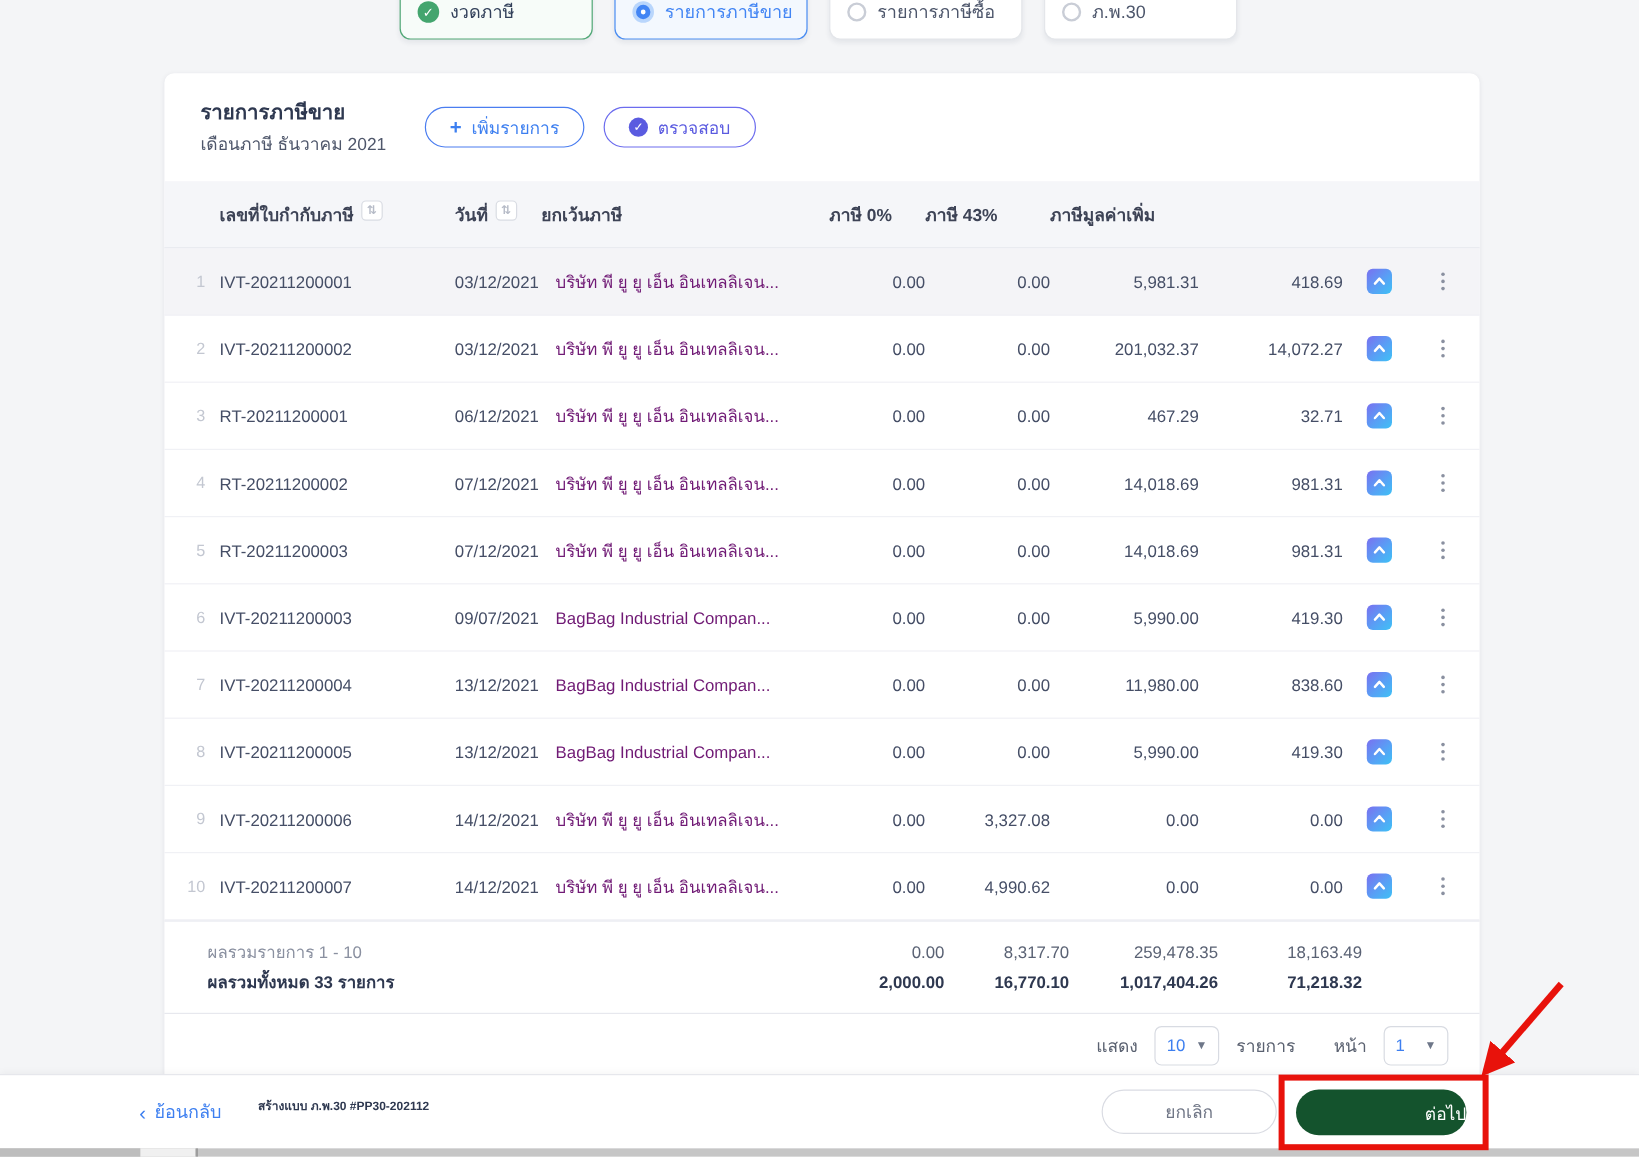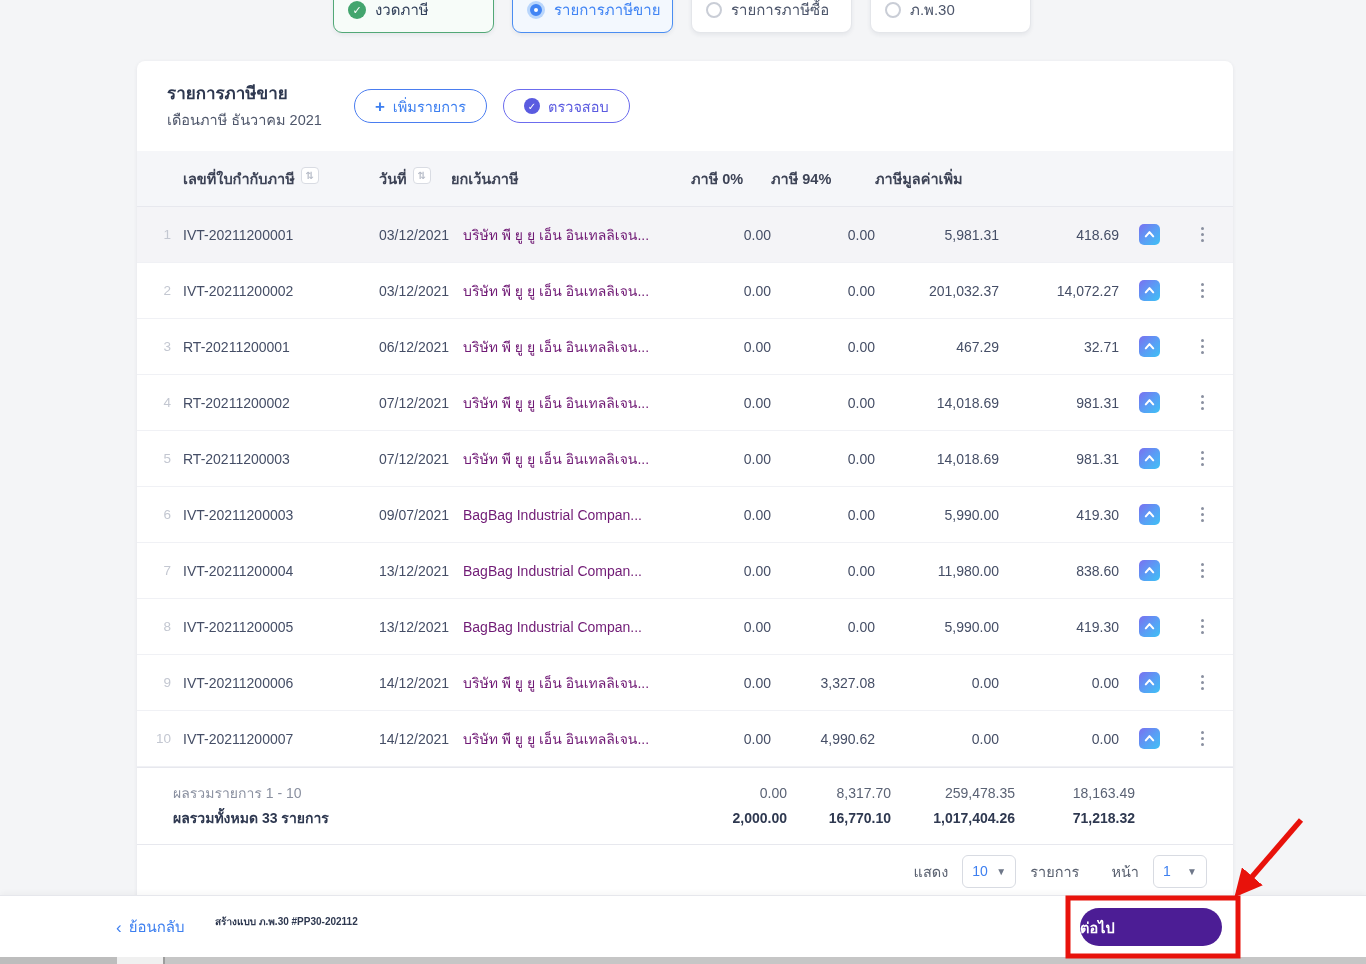--- a/index.html
+++ b/index.html
@@ -119,22 +119,22 @@
   .footer-title {
     position:absolute; left:215px; top:18px; font-size:10px; font-weight:bold; color:#2e3850;
   }
   .btn-cancel {
     position:absolute; left:918px; top:12px; width:146px; height:37px; border-radius:19px;
     background:#fff; border:1px solid #dadce3; color:#6f7585; font-size:14.5px;
     display:flex; align-items:center; justify-content:center; cursor:pointer;
   }
   .btn-next {
     position:absolute; left:1080px; top:12px; width:142px; height:38px; border-radius:19px;
-    background:#4c1d95; border:none; color:#fff; font-size:14.5px;
-    display:flex; align-items:center; justify-content:flex-start; cursor:pointer;font-weight:bold;
+    background:#14532d; border:none; color:#fff; font-size:14.5px;
+    display:flex; align-items:center; justify-content:flex-end; cursor:pointer;
   }
 
   
   .scrollstrip { position:absolute; left:0; bottom:0; width:1366px; height:7px; background:#c6c6c6; }
   .scrollstrip .seg-a { position:absolute; left:0; top:0; width:117px; height:7px; background:#bdbdbd; }
   .scrollstrip .seg-b { position:absolute; left:117px; top:0; width:46px; height:7px; background:#f0f0f0; }
   .scrollstrip .seg-c { position:absolute; left:163px; top:0; width:2px; height:7px; background:#9d9d9d; }
 
   
   .annotation { position:absolute; left:0; top:0; width:1366px; height:964px; pointer-events:none; }
@@ -183,21 +183,21 @@
     <div class="th-flex">
       <span>เลขที่ใบกำกับภาษี</span>
       <span class="sort-box">⇅</span>
     </div>
     <div class="th-flex">
       <span>วันที่</span>
       <span class="sort-box">⇅</span>
     </div>
     <div class="t-right">ยกเว้นภาษี</div>
     <div class="t-right">ภาษี 0%</div>
-    <div class="t-right">ภาษี 94%</div>
+    <div class="t-right">ภาษี 43%</div>
     <div class="t-right">ภาษีมูลค่าเพิ่ม</div>
     <div></div>
       <div></div>
   </div>
 
   <div id="table-body">
   <div class="grid-row trow">
     <div class="c-num">1</div>
     <div class="c-inv">IVT-20211200001</div>
     <div class="c-date">03/12/2021</div>
@@ -483,20 +483,23 @@
     </span>
   </div>
 </div>
 
 <div class="footer">
   <div class="back-link">
     <span class="back-chev">‹</span>
     <span>ย้อนกลับ</span>
   </div>
   <div class="footer-title">สร้างแบบ ภ.พ.30 #PP30-202112</div>
+  <div class="btn-cancel">
+    <span>ยกเลิก</span>
+  </div>
   <div class="btn-next">
     <span>ต่อไป</span>
   </div>
 </div>
 
 <div class="scrollstrip">
   <div class="seg-a"></div>
   <div class="seg-b"></div>
   <div class="seg-c"></div>
 </div>

